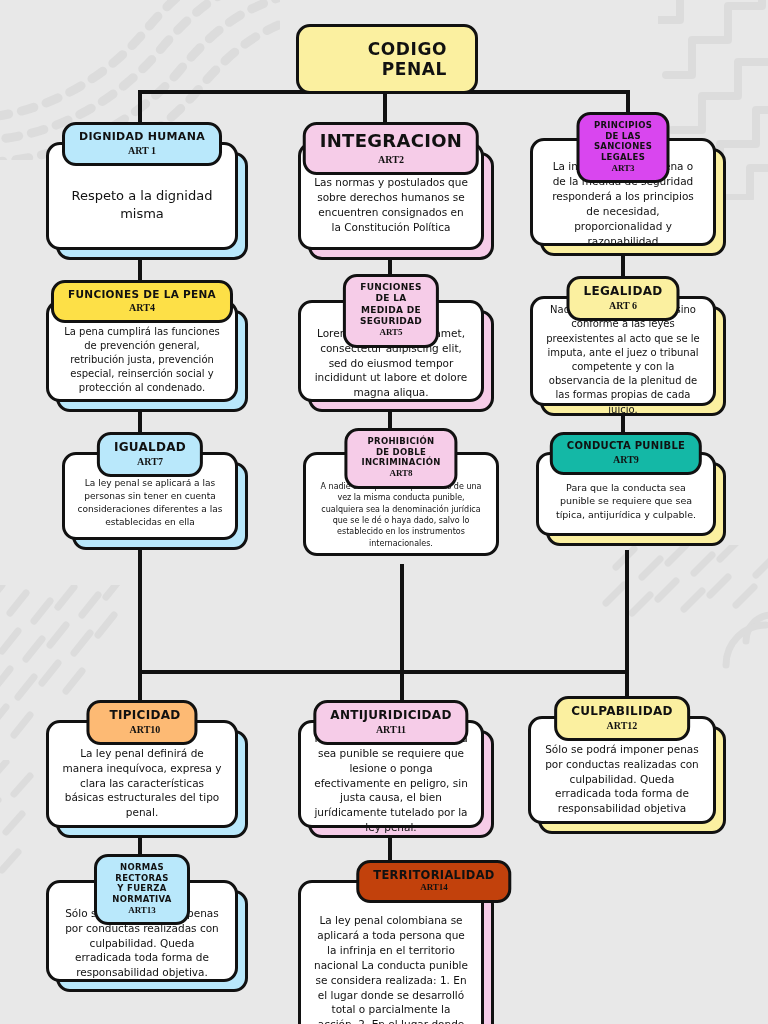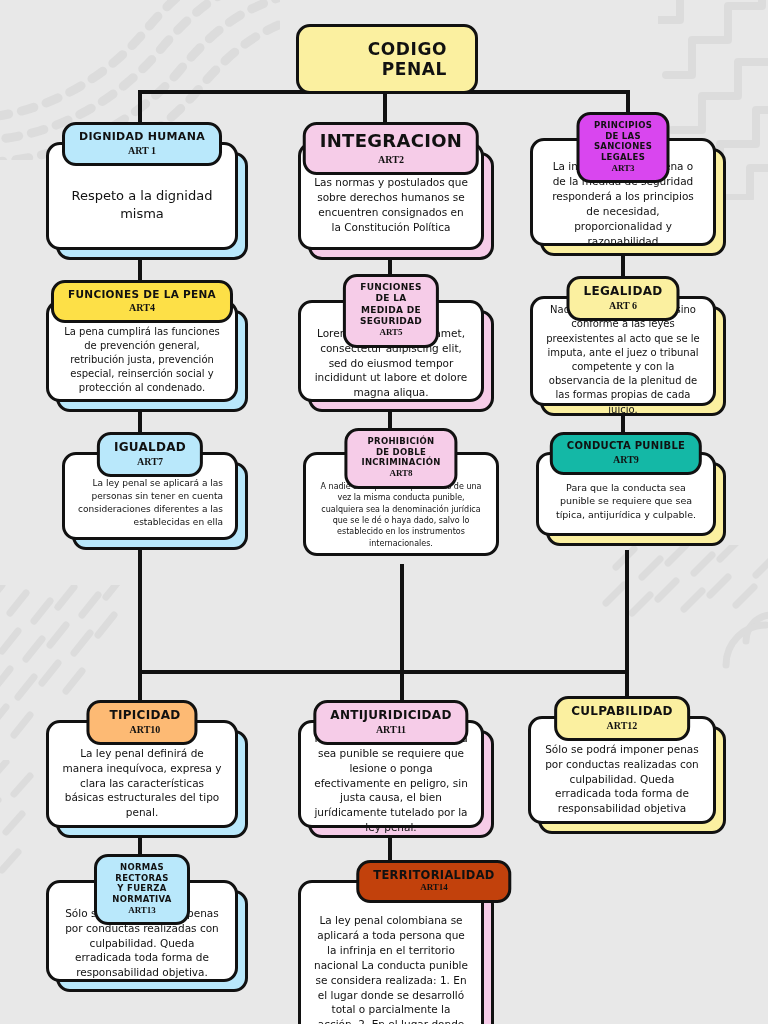--- a/index.html
+++ b/index.html
@@ -312,21 +312,21 @@
     </div>
     <div class="node-header" style="background:#fbf0a0; top:-20px;">
       <div class="node-title" style="font-size:12px;">LEGALIDAD</div>
       <div class="node-art">ART 6</div>
     </div>
   </div>
 
   <div class="node" style="left:62px; top:452px; width:176px; height:88px;">
     <div class="node-shadow" style="background:#b9e8fb;"></div>
     <div class="node-body" style="height:88px; padding-top:26px;">
-      <div class="node-text" style="font-size:9px;text-align:right;">La ley penal se aplicará a las personas sin tener en cuenta consideraciones diferentes a las establecidas en ella</div>
+      <div class="node-text" style="font-size:9px;">La ley penal se aplicará a las personas sin tener en cuenta consideraciones diferentes a las establecidas en ella</div>
     </div>
     <div class="node-header" style="background:#b9e8fb; top:-20px;">
       <div class="node-title" style="font-size:12px;">IGUALDAD</div>
       <div class="node-art">ART7</div>
     </div>
   </div>
 
   <div class="node" style="left:303px; top:452px; width:196px; height:104px;">
     <div class="node-body" style="height:104px; padding-top:34px;">
       <div class="node-text" style="font-size:8px;">A nadie se le podrá imputar más de una vez la misma conducta punible, cualquiera sea la denominación jurídica que se le dé o haya dado, salvo lo establecido en los instrumentos internacionales.</div>

